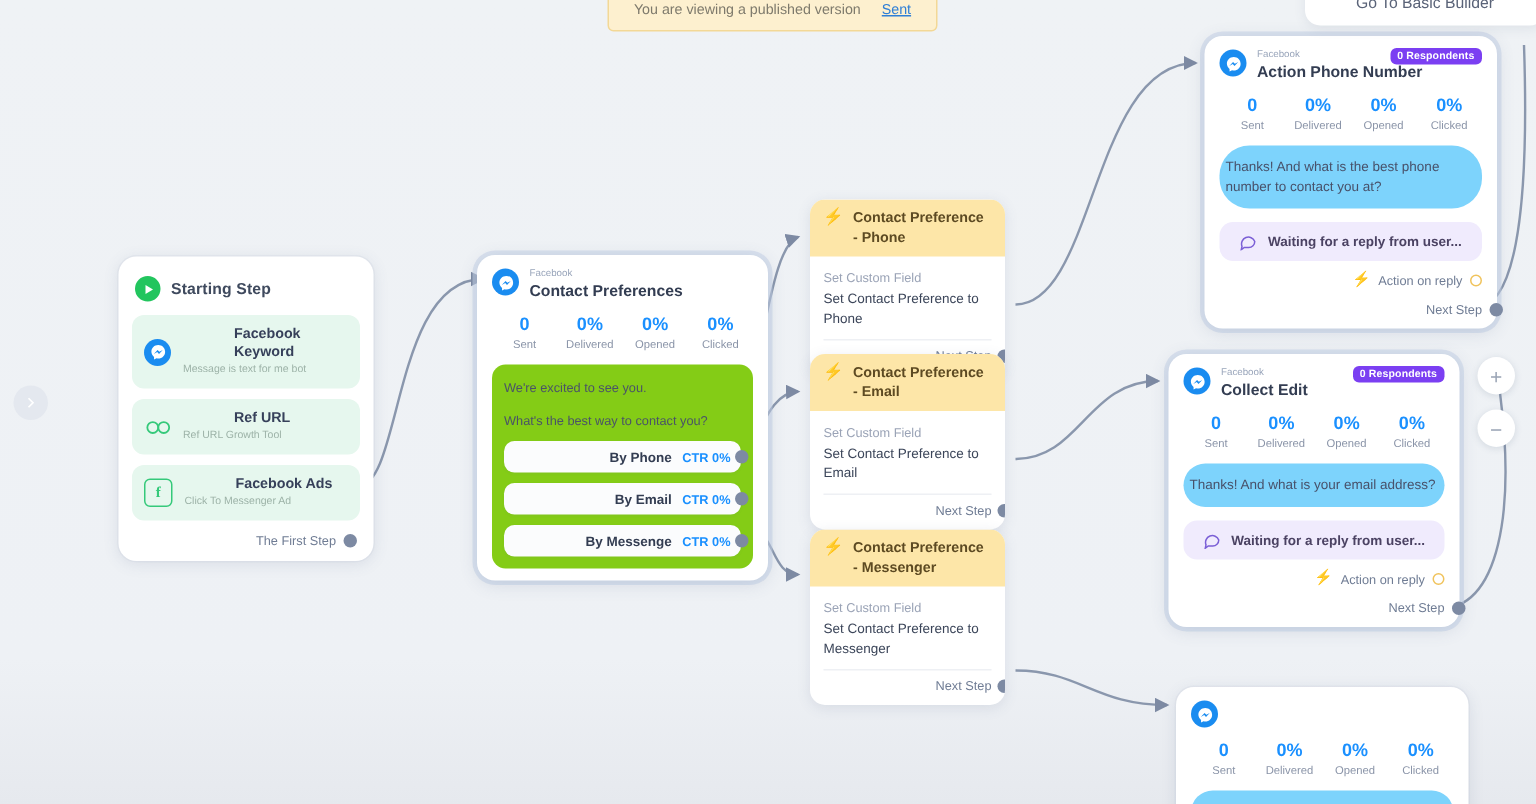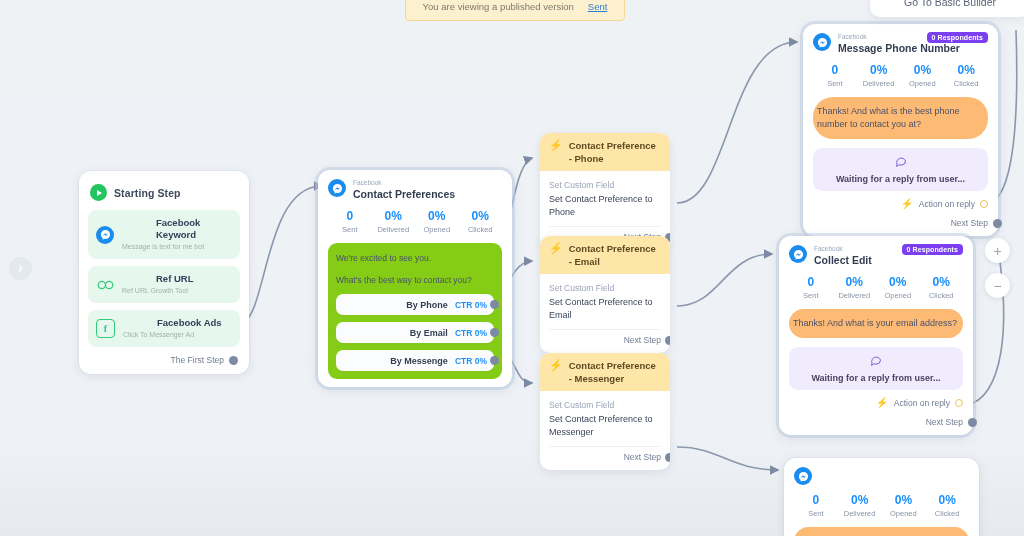--- a/index.html
+++ b/index.html
@@ -47,34 +47,34 @@
   .mc-head{display:flex;align-items:flex-start;gap:7px;position:relative;}
   .mc-meta{min-width:0;flex:1;}
   .mc-sub{font-size:6.5px;color:#9aa6bb;line-height:8px;}
   .mc-title{font-size:10.5px;font-weight:600;color:#333d52;line-height:14px;}
   .badge{position:absolute;right:0;top:-1px;background:#7b3ff2;color:#fff;font-size:7px;
      font-weight:600;border-radius:4px;padding:2px 5px;letter-spacing:.1px;white-space:nowrap;}
   .stats{display:flex;margin:8px 0 8px;}
   .stat{flex:1;text-align:center;}
   .stat .v{font-size:12px;font-weight:600;color:#1a90ff;line-height:15px;}
   .stat .l{font-size:7.5px;color:#8a94a8;line-height:11px;margin-top:0px;}
-  .bubble{background:#fdba74;border-radius:20px;padding:8px 4px;font-size:9px;
+  .bubble{background:#7dd3fc;border-radius:20px;padding:8px 4px;font-size:9px;
      color:#48516a;line-height:13px;}
   .qbox{background:#84cc16;border-radius:9px;padding:9px 8px 8px;}
   .qtxt{font-size:8.5px;color:#4a5368;line-height:13px;}
   .qtxt + .qtxt{margin-top:9px;}
   .opt{background:#fbfcfd;border-radius:7px;margin-top:7px;height:21px;
        display:flex;align-items:center;justify-content:flex-end;gap:7px;padding-right:7px;
        box-shadow:0 1px 2px rgba(90,110,140,.08);position:relative;}
   .opt .olabel{font-size:9px;font-weight:600;color:#333d52;max-width:62px;overflow:hidden;
        white-space:nowrap;text-overflow:clip;}
   .opt .ctr{font-size:8.5px;font-weight:600;color:#1a90ff;}
   .opt .port{position:absolute;right:-4.5px;}
   .waitbox{background:#f0ebfd;border-radius:9px;padding:7px 9px;margin-top:9px;
-     display:flex;align-items:center;justify-content:center;gap:7px;flex-direction:column;}
+     display:flex;align-items:center;justify-content:center;gap:7px;}
   .waitbox .wtxt{font-size:9px;font-weight:600;color:#4b4263;}
   .wico svg{width:12px;height:12px;display:block;}
   .actrow{display:flex;align-items:center;justify-content:flex-end;gap:5px;margin-top:8px;
      font-size:8.5px;color:#6f7c94;}
   .actrow .bolt{color:#f5a623;font-size:10px;line-height:10px;}
   .ring{width:8px;height:8px;border-radius:50%;border:1.4px solid #f0c35c;box-sizing:border-box;}
   .nextrow{display:flex;align-items:center;justify-content:flex-end;gap:5px;
      margin-top:9px;font-size:8.5px;color:#6f7c94;position:relative;}
   .nextrow .port{position:absolute;right:-14px;}
 
@@ -292,21 +292,21 @@
 
   <div class="card sel msgcard" style="left:803px;top:24px;width:175px;">
     <div class="mc-head">
       <span class="ico-msgr">
         <svg viewBox="0 0 24 24">
             <path fill="#fff" d="M12 2C6.3 2 2 6.2 2 11.8c0 3.2 1.5 6 3.9 7.8v3.8l3.6-2c1 .3 2 .4 2.5.4 5.7 0 10-4.2 10-9.9C22 6.2 17.7 2 12 2zm1.1 13.2-2.6-2.7-5 2.7 5.5-5.8 2.6 2.7 4.9-2.7-5.4 5.8z"></path>
           </svg>
       </span>
       <span class="mc-meta">
         <span class="mc-sub" style="display:block">Facebook</span>
-        <span class="mc-title" style="display:block">Message Phone Number</span>
+        <span class="mc-title" style="display:block">Action Phone Number</span>
       </span>
       <span class="badge">0 Respondents</span>
     </div>
 
     <div class="stats">
       <div class="stat">
         <div class="v">0</div>
         <div class="l">Sent</div>
       </div>
       <div class="stat">

